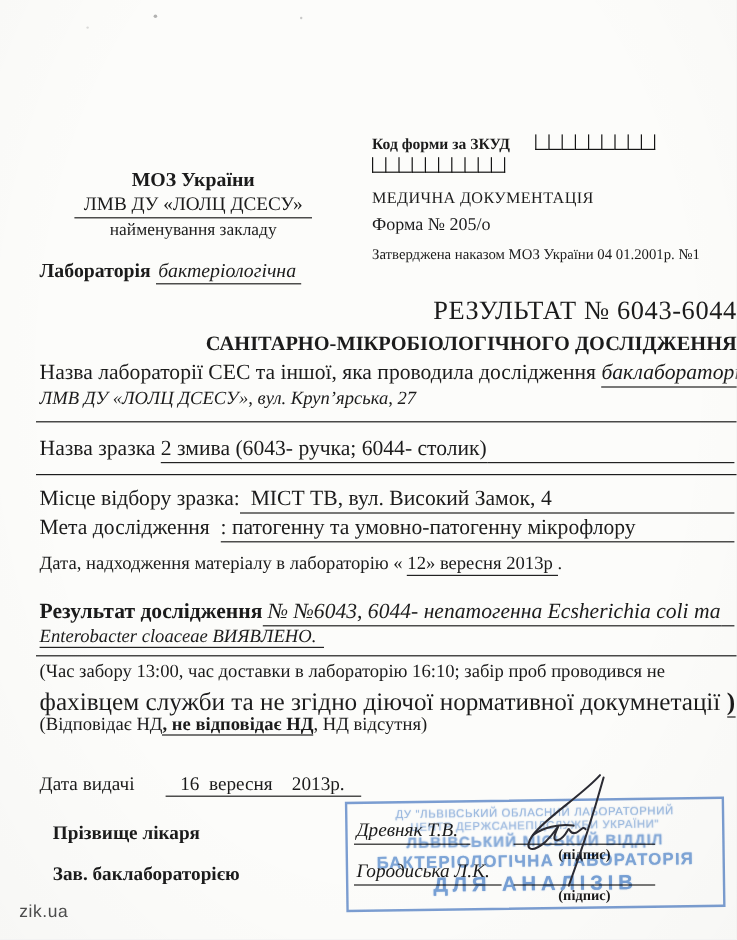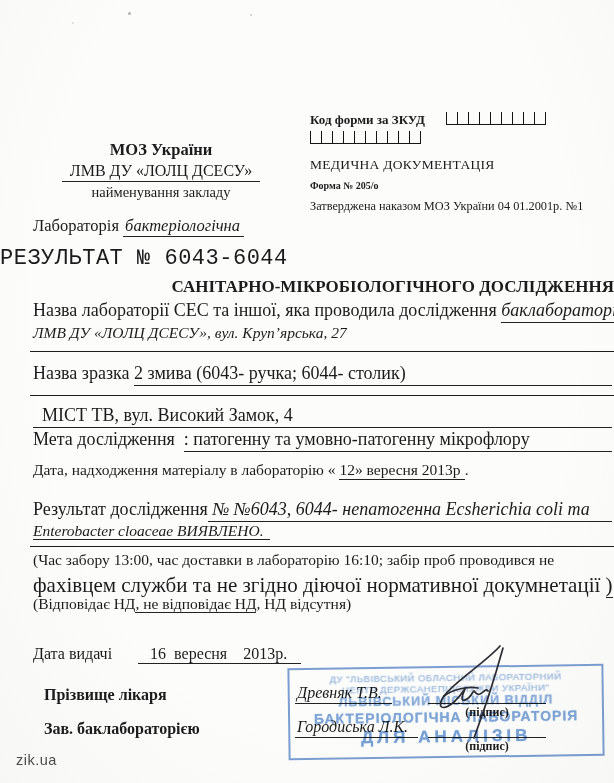--- a/index.html
+++ b/index.html
@@ -8,21 +8,21 @@
     position:relative;
     width:614px;height:783px;
     margin:0 auto;
     background:#fcfcfa;
     background-image:radial-gradient(ellipse at 50% 40%, rgba(255,255,255,0) 60%, rgba(0,0,0,0.02) 100%);
     font-family:"Liberation Serif", serif;
     color:#1b1b1b;
     overflow:hidden;
   }
   .abs{position:absolute;}
-  .b{font-weight:normal;}
+  .b{font-weight:bold;}
   .i{font-style:italic;}
   .ul{border-bottom:1.4px solid #222;}
   .fline{display:flex;align-items:stretch;font-size:18px;line-height:22px;height:24px;}
   .fline .lbl{white-space:pre;}
   .fline .val{white-space:pre;border-bottom:1.4px solid #222;}
   .fline .fill{flex:1;border-bottom:1.4px solid #222;}
   .hr{border-bottom:1.6px solid #1d1d1d;height:0;}
 
   
   .org{left:30px;top:140px;width:262px;text-align:center;}
@@ -31,27 +31,27 @@
   .org .cap{font-size:14.5px;margin-top:2px;}
 
   
   .codes{left:310px;top:112px;width:300px;font-size:13px;}
   .codes .crow{display:flex;align-items:flex-start;height:19px;}
   .codes .clab{font-weight:bold;white-space:pre;width:132px;font-size:13px;}
   .cells{display:inline-flex;margin-left:4px;}
   .cells i{display:block;width:10px;height:12px;border-left:1.5px solid #151515;border-bottom:1.5px solid #151515;}
   .cells i:last-child{border-right:1.5px solid #151515;}
   .codes .doct{font-size:13.5px;margin-top:7px;letter-spacing:.3px;}
-  .codes .formno{font-weight:bold;font-size:10px;margin-top:7px;}
+  .codes .formno{font-weight:normal;font-size:15px;margin-top:7px;}
   .codes .appr{font-size:12.3px;margin-top:8px;white-space:nowrap;}
 
   .lab-line{left:33px;top:216px;font-size:16.5px;}
   .lab-line .v{font-style:italic;border-bottom:1.6px solid #222;padding:0 4px 1px 2px;}
 
-  .title1{left:0;top:246px;width:100%;text-align:left;font-size:22px;letter-spacing:.5px;font-family:Liberation Mono, monospace;}
+  .title1{left:0;top:246px;width:100%;text-align:right;font-size:22px;letter-spacing:.5px;}
   .title2{left:0;top:277px;width:100%;text-align:right;font-size:17px;font-weight:bold;}
 
   .sig-label{font-weight:bold;font-size:16px;margin-left:11px;}
   .sig-name{font-style:italic;font-size:16px;border-bottom:1.5px solid #222;padding:0 10px 1px 2px;}
   .sigline{border-bottom:1.5px solid #222;height:17px;}
   .sigcap{font-size:12px;font-weight:bold;text-align:center;}
 
   .stamp{
     left:288px;top:666px;width:316px;height:92px;
     border:2.5px solid rgba(77,125,199,.8);
@@ -141,20 +141,21 @@
   <div class="abs hr" style="left:30px;right:0;top:351px"></div>
 
   <div class="abs fline" style="left:33px;right:2px;top:362px">
     <span class="lbl">Назва зразка </span>
     <span class="val">2 змива (6043- ручка; 6044- столик)</span>
     <span class="fill"></span>
   </div>
   <div class="abs hr" style="left:30px;right:0;top:395px"></div>
 
   <div class="abs fline" style="left:33px;right:2px;top:404px">
+    <span class="lbl">Місце відбору зразка:</span>
     <span class="val">  МІСТ ТВ, вул. Високий Замок, 4</span>
     <span class="fill"></span>
   </div>
 
   <div class="abs fline" style="left:33px;right:2px;top:428px">
     <span class="lbl">Мета дослідження  </span>
     <span class="val">: патогенну та умовно-патогенну мікрофлору</span>
     <span class="fill"></span>
   </div>
 

